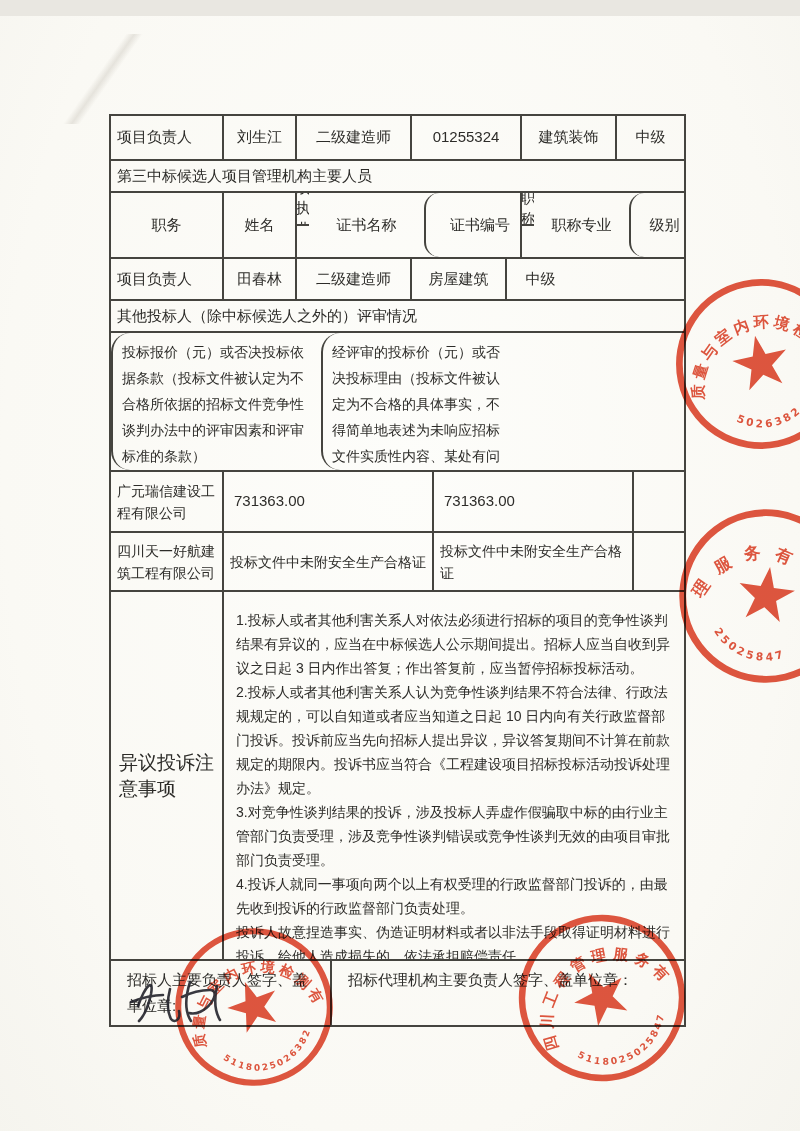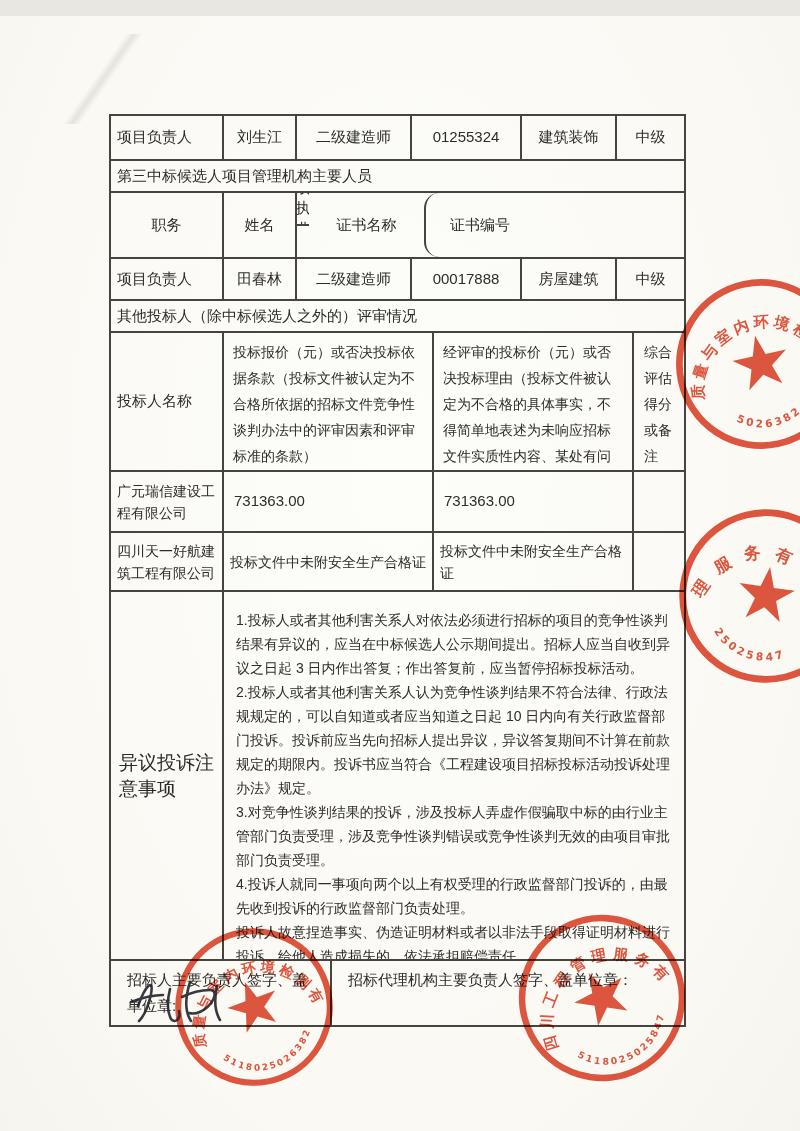--- a/index.html
+++ b/index.html
@@ -56,21 +56,21 @@
   .h139{height:139px}.h61{height:61px}.h59{height:59px}.h369{height:369px}.h66b{height:66px}
 
   .hstack{display:flex;box-sizing:border-box;}
   .hs-top{height:33px;border-bottom:2px solid var(--line);}
   .hs-bottom{display:flex;flex:1;}
   .hs-bottom .cell{height:100%;border-radius:15px;}
 
   .longhead{
     font-size:14px;line-height:26px;
     padding:6px 9px;
-    align-items:flex-start;justify-content:flex-start;text-align:left;
+    align-items:flex-start;justify-content:flex-start;text-align:left;border-radius:19px;
   }
   .scorehead{
     font-size:14px;line-height:26px;
     padding:6px 10px;
     align-items:flex-start;justify-content:flex-start;text-align:left;
   }
   .notice-label{
     font-size:19px;line-height:26px;
     padding:6px 8px;
     align-items:center;justify-content:flex-start;text-align:left;
@@ -128,40 +128,44 @@
     <div class="row h66">
       <div class="cell w1">职务</div>
       <div class="cell w2 bl">姓名</div>
       <div class="hstack bl" style="width:225px">
         <div class="cell hs-top" style="width:225px">执业或执业资格</div>
         <div class="hs-bottom">
           <div class="cell w3">证书名称</div>
           <div class="cell w4 bl">证书编号</div>
         </div>
       </div>
+      <div class="hstack bl" style="width:164px">
+        <div class="cell hs-top" style="width:164px">职称</div>
+        <div class="hs-bottom">
+          <div class="cell w5">职称专业</div>
+          <div class="cell w6 bl">级别</div>
+        </div>
+      </div>
     </div>
 
     <div class="row h42">
       <div class="cell w1 left">项目负责人</div>
       <div class="cell w2 bl">田春林</div>
       <div class="cell w3 bl">二级建造师</div>
-      <div class="cell w4 bl">00017888</div>
       <div class="cell w5 bl">房屋建筑</div>
       <div class="cell w6 bl">中级</div>
     </div>
 
     <div class="row h32">
       <div class="cell left" style="width:573px">其他投标人（除中标候选人之外的）评审情况</div>
     </div>
 
     <div class="row h139">
-      <div class="cell b1 left">投标人名称</div>
       <div class="cell b2 bl longhead">投标报价（元）或否决投标依据条款（投标文件被认定为不合格所依据的招标文件竞争性谈判办法中的评审因素和评审标准的条款）</div>
       <div class="cell b3 bl longhead">经评审的投标价（元）或否决投标理由（投标文件被认定为不合格的具体事实，不得简单地表述为未响应招标文件实质性内容、某处有问题等）</div>
-      <div class="cell b4 bl scorehead">综合评估得分或备注</div>
     </div>
 
     <div class="row h61">
       <div class="cell b1 left companycell">广元瑞信建设工程有限公司</div>
       <div class="cell b2 bl left valcell">731363.00</div>
       <div class="cell b3 bl left valcell">731363.00</div>
       <div class="cell b4 bl"></div>
     </div>
 
     <div class="row h59">

